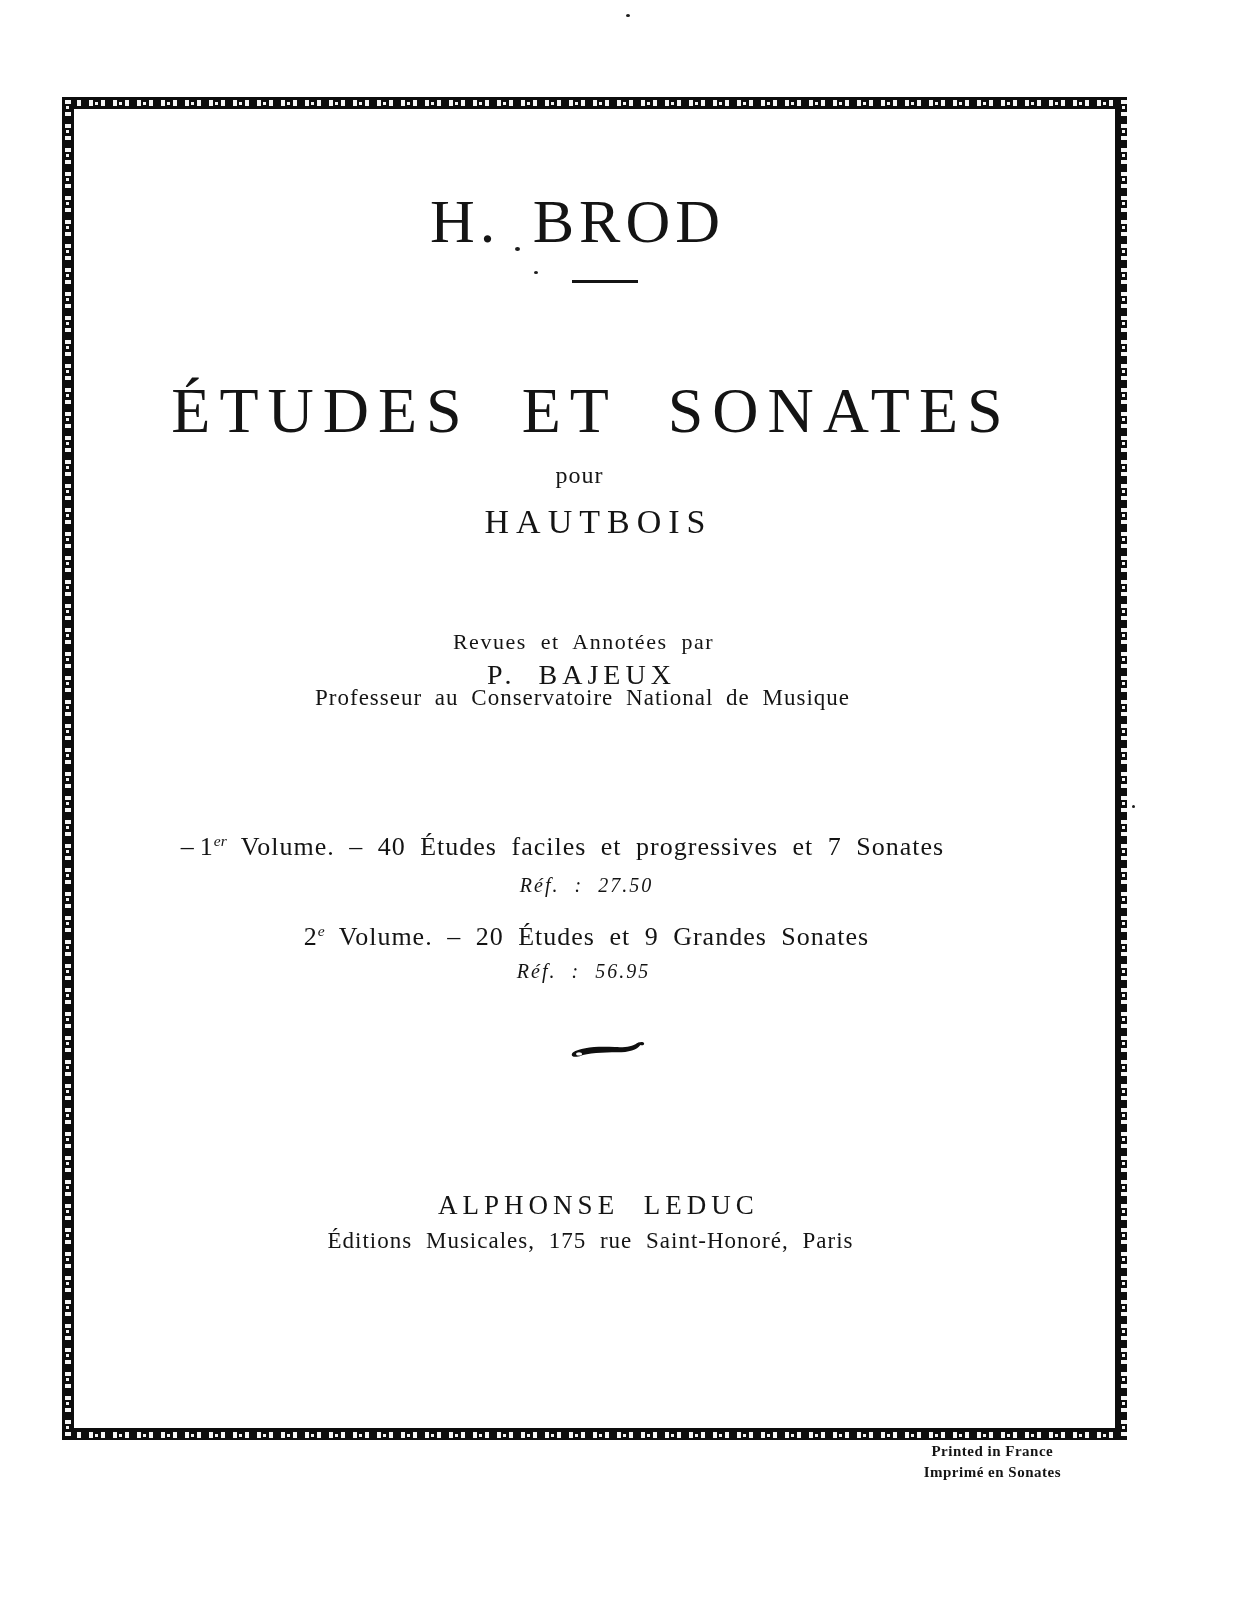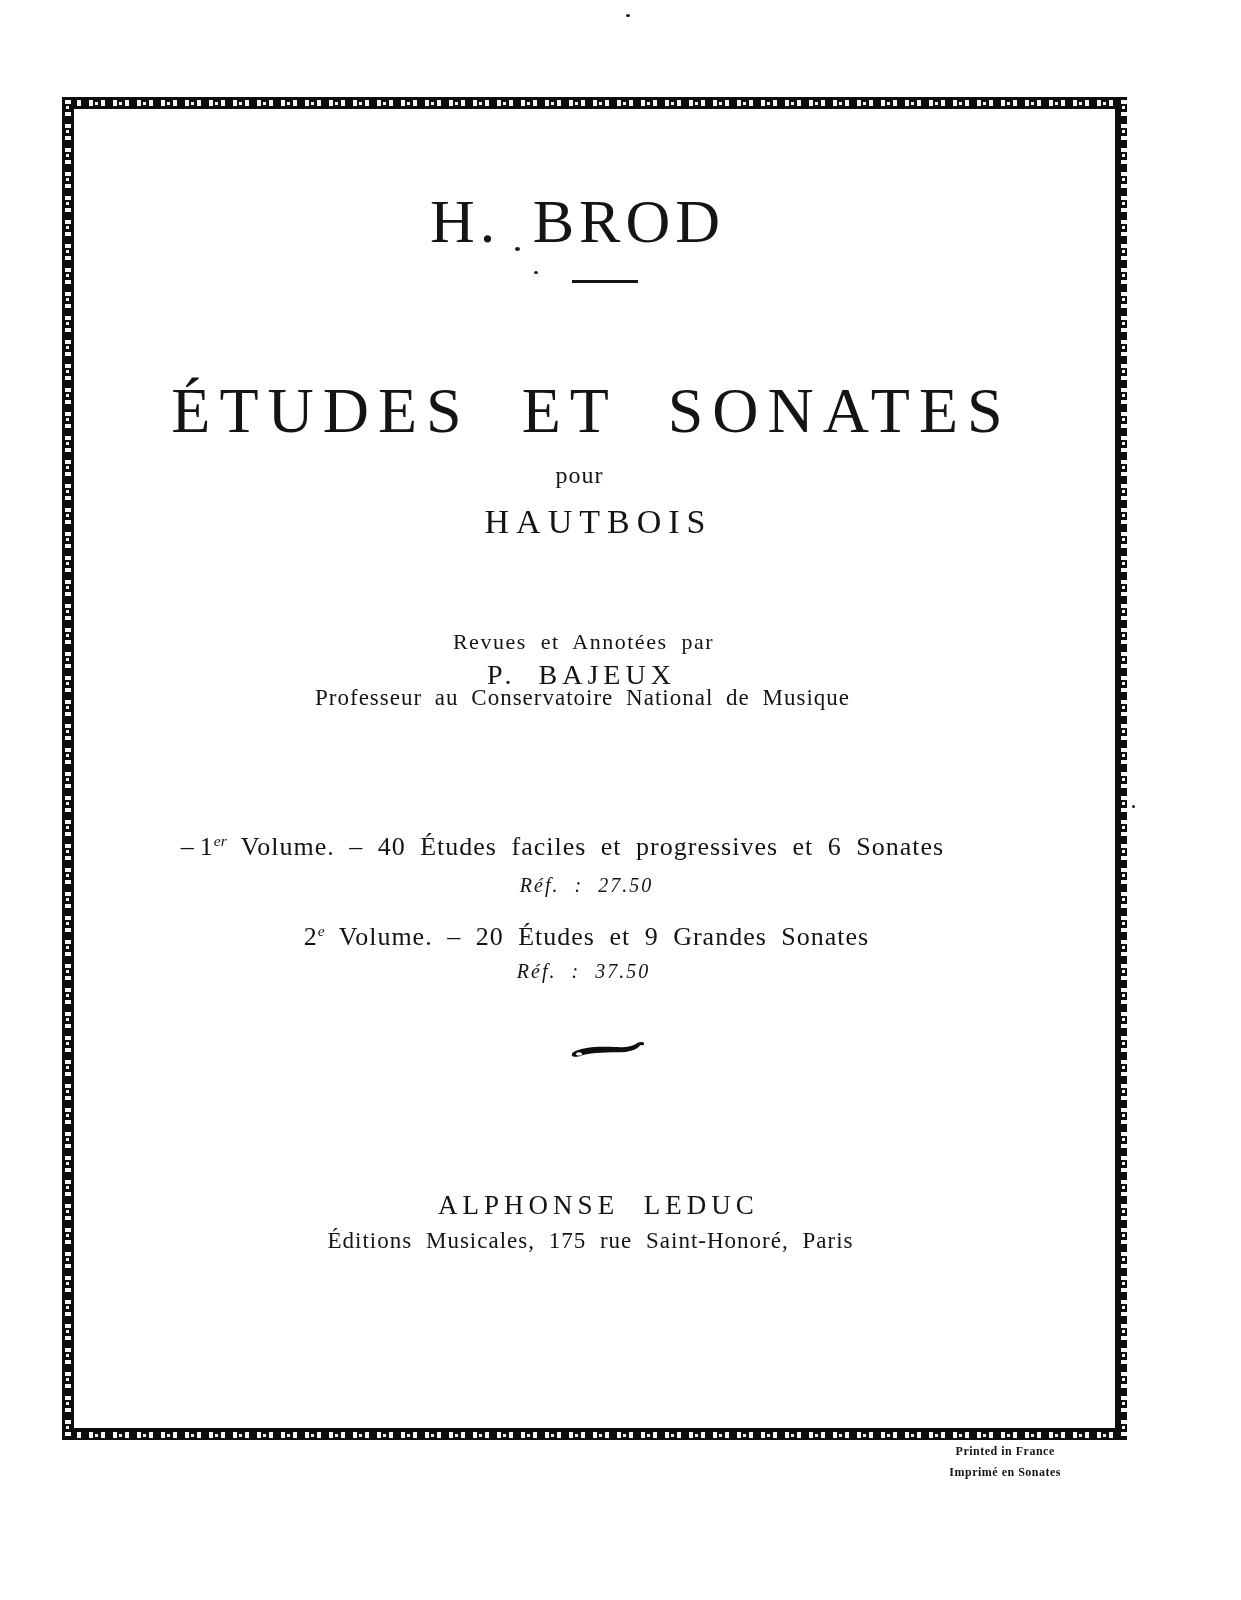--- a/index.html
+++ b/index.html
@@ -129,21 +129,21 @@
     font-size: 23px;
     letter-spacing: 1px;
     word-spacing: 7px;
     transform: translateX(-6px);
   }
   .imprint {
     position: absolute;
     top: 1441px;
     right: 132px;
     text-align: center;
-    font-size: 12px;
+    font-size: 15px;
     font-weight: bold;
     line-height: 21px;
     letter-spacing: 0.5px;
   }
   .speck {
     position: absolute;
     background: #1c1c1c;
     border-radius: 50%;
   }
   .speck-a { left: 626px; top: 14px;  width: 4px; height: 3px; }
@@ -189,34 +189,34 @@
   <div class="tline work-title">ÉTUDES ET SONATES</div>
   <div class="tline preposition">pour</div>
   <div class="tline instrument">HAUTBOIS</div>
 
   <div class="tline editor-intro">Revues et Annotées par</div>
   <div class="tline editor-name">P. BAJEUX</div>
   <div class="tline editor-role">Professeur au Conservatoire National de Musique</div>
 
   <div class="tline volume-line volume-1">
     <span class="lead">–</span><span>1</span><sup>er</sup>
-    <span>Volume. – 40 Études faciles et progressives et 6 Sonates</span>
+    <span>Volume. – 40 Études faciles et progressives et 7 Sonates</span>
   </div>
   <div class="tline ref-line ref-1">
     <span>Réf.</span>
     <span>: 27.50</span>
   </div>
 
   <div class="tline volume-line volume-2">
     <span>2</span><sup>e</sup>
     <span>Volume. – 20 Études et 9 Grandes Sonates</span>
   </div>
   <div class="tline ref-line ref-2">
     <span>Réf.</span>
-    <span>: 37.50</span>
+    <span>: 56.95</span>
   </div>
 
   <svg class="flourish" viewBox="0 0 120 36" aria-hidden="true">
     <path fill="#0f0f0f" d="M10 27
       C 6 27 4 23 8 20
       C 18 13 44 10 72 12
       C 88 13 99 11 106 6
       C 109 4 113 5 111 9
       C 107 16 93 20 76 20
       C 54 20 30 21 18 26

